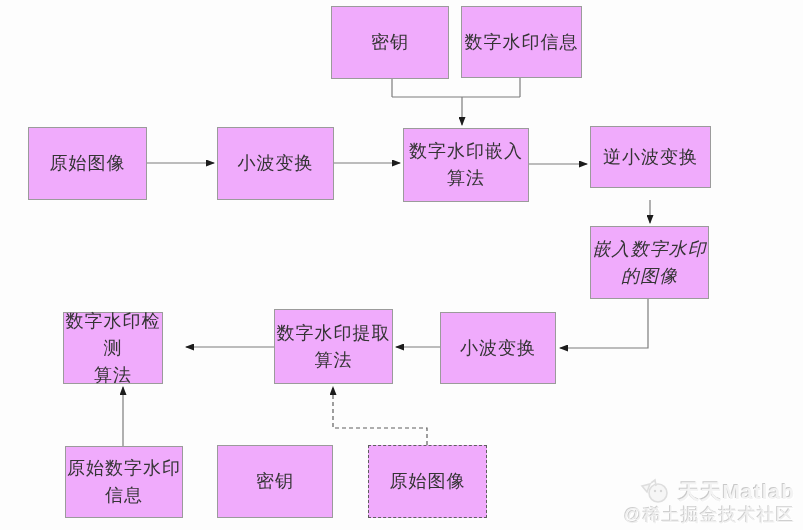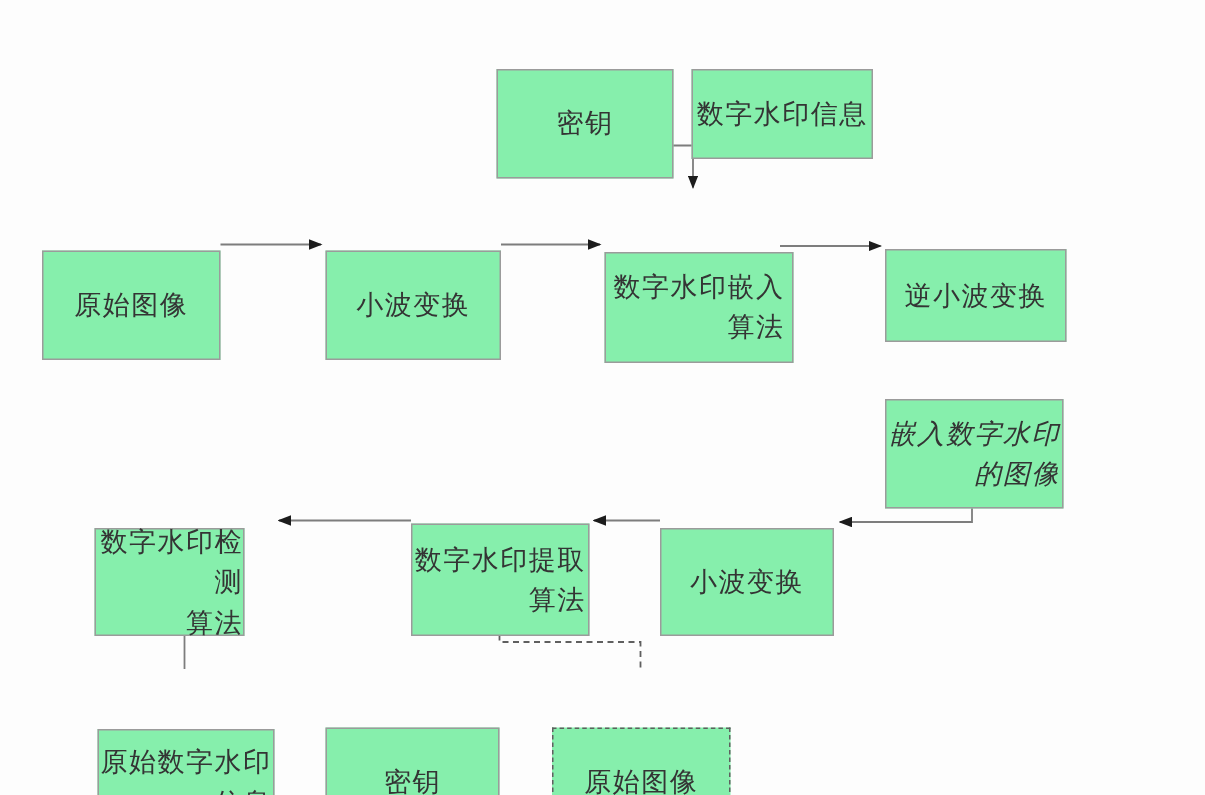--- a/index.html
+++ b/index.html
@@ -17,31 +17,30 @@
     background:var(--bg);
     font-family:"Liberation Serif","DejaVu Serif",serif;
     overflow:hidden;position:relative;
   }
   #canvas{position:absolute;left:0;top:0;width:803px;height:530px;}
   #connector-layer{position:absolute;left:0;top:0;width:803px;height:530px;pointer-events:none;}
   #connector-layer polyline{fill:none;stroke:var(--line);stroke-width:1.2;}
   #connector-layer polyline.dashed{stroke:var(--dash-border);stroke-dasharray:4 3;}
   .box{
     position:absolute;
-    background:#86efac;
+    background:#f0abfc;
     border:1px solid var(--box-border);
     box-sizing:border-box;
     display:flex;align-items:center;justify-content:center;
-    text-align:right;
+    text-align:center;
     color:var(--text);
     font-size:18px;
     letter-spacing:1px;
     line-height:1.5;
     white-space:pre-line;
-    margin-top:40px;
   }
   .box.dashed{border:1px dashed var(--dash-border);}
   .watermark{
     position:absolute;right:8px;bottom:4px;
     text-align:right;
     color:var(--wm);
     font-family:"Liberation Sans","DejaVu Sans",sans-serif;
     user-select:none;
   }
   .wm-row{display:flex;align-items:center;justify-content:flex-end;gap:6px;}
@@ -82,33 +81,50 @@
         <polyline points="648,299 648,348 560,348" marker-end="url(#arrowhead)"></polyline>
         <polyline points="440,347 396,347" marker-end="url(#arrowhead)"></polyline>
         <polyline points="274,347 186,347" marker-end="url(#arrowhead)"></polyline>
         <polyline points="123,446 123,387" marker-end="url(#arrowhead)"></polyline>
         <polyline points="427,445 427,428 333,428 333,387" class="dashed" marker-end="url(#arrowhead)"></polyline>
       </g>
   </svg>
 
   <div id="box-layer">
       <div class="box" style="left: 331px; top: 6px; width: 118px; height: 73px;">密钥</div>
-      <div class="box" style="left: 461px; top: 6px; width: 121px; height: 60px;">数字水印信息</div>
+      <div class="box" style="left: 461px; top: 6px; width: 121px; height: 72px;">数字水印信息</div>
       <div class="box" style="left: 28px; top: 127px; width: 119px; height: 73px;">原始图像</div>
       <div class="box" style="left: 217px; top: 127px; width: 117px; height: 73px;">小波变换</div>
       <div class="box" style="left: 403px; top: 128px; width: 126px; height: 74px;">数字水印嵌入
 算法</div>
       <div class="box" style="left: 590px; top: 126px; width: 121px; height: 62px;">逆小波变换</div>
       <div class="box" style="left: 590px; top: 226px; width: 119px; height: 73px; font-style: italic;">嵌入数字水印
 的图像</div>
       <div class="box" style="left: 440px; top: 312px; width: 116px; height: 72px;">小波变换</div>
       <div class="box" style="left: 274px; top: 309px; width: 119px; height: 75px;">数字水印提取
 算法</div>
       <div class="box" style="left: 63px; top: 312px; width: 100px; height: 72px;">数字水印检测
 算法</div>
       <div class="box" style="left: 65px; top: 446px; width: 118px; height: 72px;">原始数字水印
 信息</div>
       <div class="box" style="left: 217px; top: 445px; width: 116px; height: 73px;">密钥</div>
       <div class="box dashed" style="left: 368px; top: 445px; width: 119px; height: 73px;">原始图像</div>
     </div>
 
+  <div class="watermark">
+    <div class="wm-row">
+      <span class="wm-icon">
+        <svg width="34" height="28" viewBox="0 0 34 28">
+          <g fill="none" stroke="#dedede" stroke-width="1.6">
+            <circle cx="20" cy="15" r="9" fill="#f6f6f6"></circle>
+            <path d="M4 8 L12 6 L9 14 Z" fill="#f6f6f6"></path>
+            <path d="M13 5 L17 2 L18 8"></path>
+            <circle cx="17" cy="13" r="1.2" fill="#d5d5d5" stroke="none"></circle>
+            <circle cx="23" cy="13" r="1.2" fill="#d5d5d5" stroke="none"></circle>
+          </g>
+        </svg>
+      </span>
+      <span class="wm-title">天天Matlab</span>
+    </div>
+    <div class="wm-sub">@稀土掘金技术社区</div>
+  </div>
 
 </div>
 
 </body></html>

